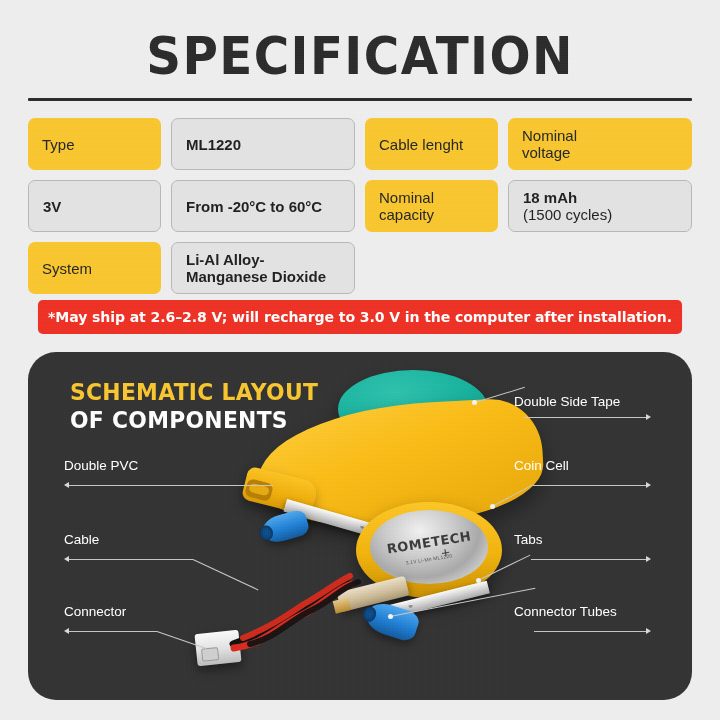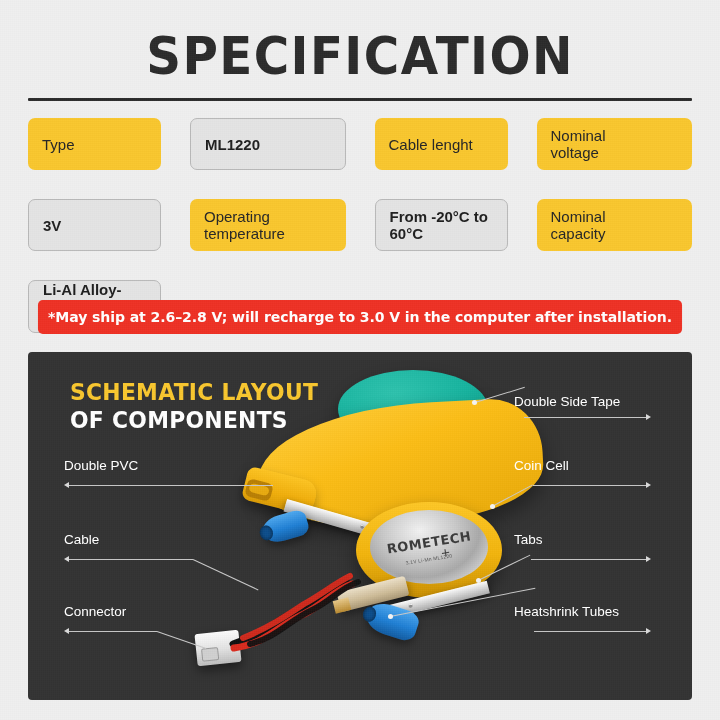--- a/index.html
+++ b/index.html
@@ -32,21 +32,21 @@
   .rule{
     position:absolute;left:28px;width:664px;top:98px;height:3px;
     background:#2b2b2b;border-radius:1px;
   }
 
   
   .spec{
     position:absolute;left:28px;top:118px;width:664px;
     display:grid;
     grid-template-columns:133px 1fr 133px 1fr;
-    column-gap:10px;row-gap:10px;gap:29px;
+    column-gap:10px;row-gap:10px;
   }
   .k,.v{
     border-radius:7px;
     display:flex;align-items:center;
     padding:0 14px;
     min-height:52px;
     box-sizing:border-box;
     font-size:15px;
     line-height:17px;
   }
@@ -72,21 +72,21 @@
     color:#fff;font-size:14.5px;font-weight:bold;
     letter-spacing:-.1px;
     box-sizing:border-box;
     font-family:"DejaVu Sans", sans-serif;
     transform:scaleX(.97);
   }
 
   
   .panel{
     position:absolute;left:28px;top:352px;width:664px;height:348px;
-    background:#313131;border-radius:4px;overflow:hidden;
+    background:#313131;border-radius:28px;overflow:hidden;
   }
   .panel .tex{
     position:absolute;inset:0;opacity:.5;
     background-image:
       repeating-linear-gradient(0deg, rgba(255,255,255,.035) 0 1px, rgba(0,0,0,.05) 1px 2px),
       repeating-linear-gradient(90deg, rgba(255,255,255,.03) 0 1px, rgba(0,0,0,.045) 1px 2px);
   }
   .ptitle{
     position:absolute;left:42px;top:26px;z-index:4;
     font-family:"DejaVu Sans", sans-serif;
@@ -239,28 +239,34 @@
     </div>
   </div>
   <div class="k">Cable lenght</div>
 
   <div class="k">Nominal<br>voltage</div>
   <div class="v">
     <div class="stack">
       <span>3V</span>
     </div>
   </div>
-  <div class="k">Operating<br>temperature</div>
   <div class="v">
     <div class="stack">
       <span>From -20°C to 60°C</span>
     </div>
   </div>
 
   <div class="k">Nominal<br>capacity</div>
+  <div class="v">
+    <div class="stack">
+      <span>18 mAh</span>
+      <span class="sub">(1500 cycles)</span>
+    </div>
+  </div>
+  <div class="k">System</div>
   <div class="v">
     <div class="stack">
       <span>Li-Al Alloy-Manganese Dioxide</span>
     </div>
   </div>
 </div>
 
 <div class="note">*May ship at 2.6–2.8 V; will recharge to 3.0 V in the computer after installation.</div>
 
 <div class="panel">
@@ -344,20 +350,20 @@
   <div class="dg" style="left:464px;top:154px;width:46px;transform:rotate(-28deg)"></div>
   <div class="ln" style="left:505px;top:133px;width:115px"></div>
   <div class="cap capR" style="left:618px;top:130px"></div>
 
   <div class="lab" style="left:486px;top:180px">Tabs</div>
   <div class="dot" style="left:448px;top:226px"></div>
   <div class="dg" style="left:450px;top:228px;width:58px;transform:rotate(-26deg)"></div>
   <div class="ln" style="left:503px;top:207px;width:117px"></div>
   <div class="cap capR" style="left:618px;top:204px"></div>
 
-  <div class="lab" style="left:486px;top:252px">Heatshrink Tubes</div>
+  <div class="lab" style="left:486px;top:252px">Connector Tubes</div>
   <div class="dot" style="left:360px;top:262px"></div>
   <div class="dg" style="left:362px;top:264px;width:148px;transform:rotate(-11deg)"></div>
   <div class="ln" style="left:506px;top:279px;width:114px"></div>
   <div class="cap capR" style="left:618px;top:276px"></div>
 </div>
 
 <div class="grain"></div>
 
 </body></html>

